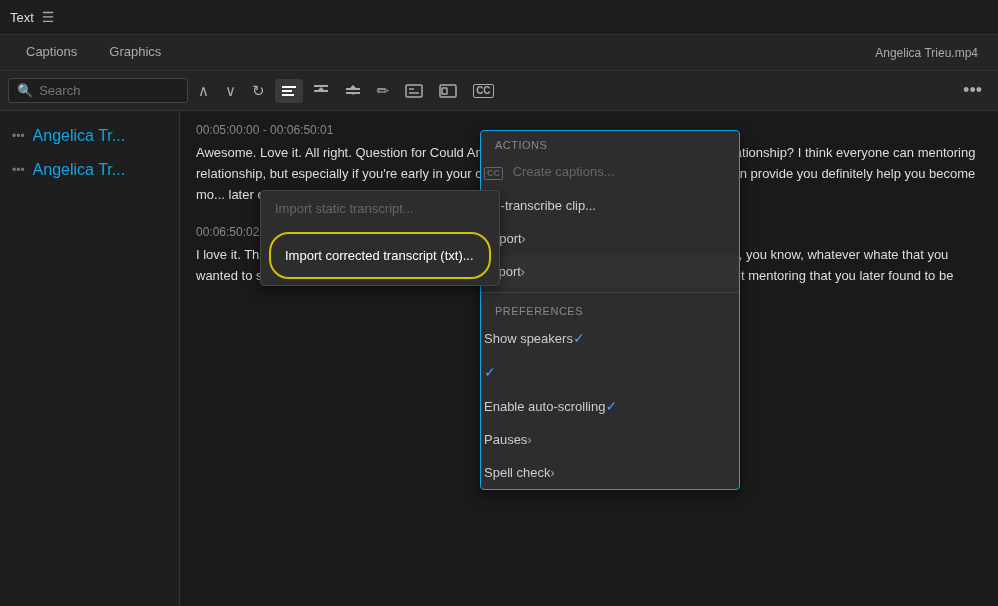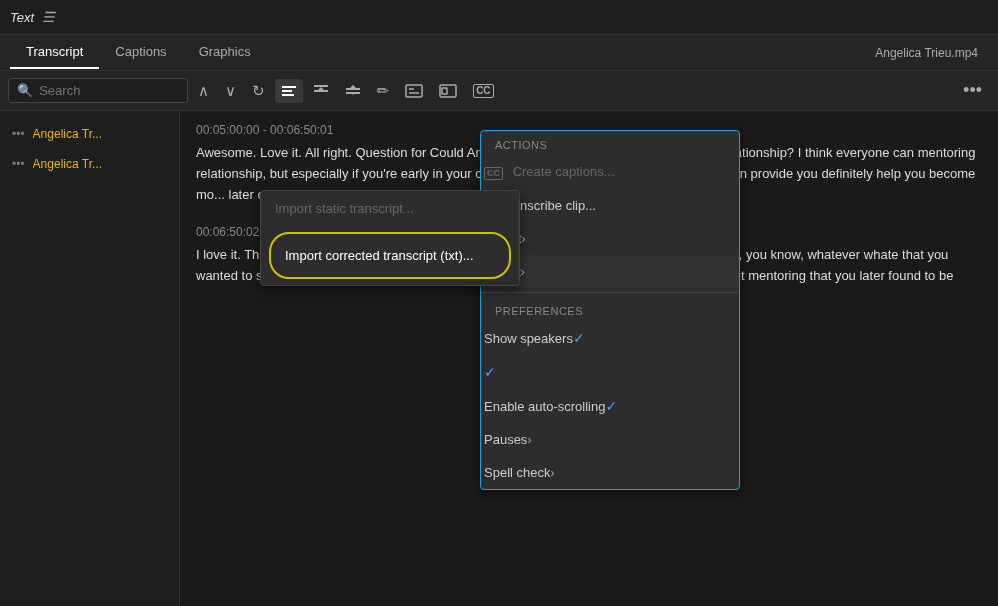--- a/index.html
+++ b/index.html
@@ -16,21 +16,20 @@
 
     
     #top-bar {
       background: #1e1e1e;
       border-bottom: 1px solid #333;
       height: 28px;
       display: flex;
       align-items: center;
       padding: 17px 10px;
       gap: 8px;
-      font-style: italic;
     }
 
     
     #tab-bar {
       background: #252525;
       border-bottom: 1px solid #333;
       height: 36px;
       display: flex;
       align-items: center;
       padding: 0 10px;
@@ -133,22 +132,22 @@
       display: flex;
       align-items: center;
       gap: 8px;
       cursor: pointer;
     }
     .sidebar-item-dots {
       color: #777;
       font-size: 12px;
     }
     .sidebar-item-name {
-      color: #eab308;
-      font-size: 12px;
+      color: #0ea5e9;
+      font-size: 16px;
       overflow: hidden;
       text-overflow: ellipsis;
       white-space: nowrap;
     }
 
     
     #transcript-area {
       flex: 1;
       overflow-y: auto;
       padding: 12px 16px;
@@ -177,21 +176,21 @@
     }
 
     
     #import-submenu {
       position: absolute;
       top: 60px;
       left: -220px;
       background: #2d2d2d;
       border: 1px solid #444;
       border-radius: 4px;
-      width: 260px;
+      width: 240px;
       z-index: 101;
       box-shadow: 0 4px 12px rgba(0,0,0,0.5);
     }
     .import-menu-item {
       padding: 10px 14px;
       color: #bbb;
       font-size: 13px;
       cursor: pointer;
     }
     .import-corrected-highlight {
@@ -265,21 +264,20 @@
 </head>
 <body>
 
 <div id="top-bar">
   <span style="color:#ddd;font-size:13px;font-weight:500;">Text</span>
   <span style="color:#aaa;font-size:14px;cursor:pointer;">☰</span>
 </div>
 
 <div id="tab-bar">
   <div id="tab-bar-left">
-    <div class="tab active">Transcript</div>
     <div class="tab">Captions</div>
     <div class="tab">Graphics</div>
   </div>
   <div id="file-label">Angelica Trieu.mp4</div>
 </div>
 
 <div id="toolbar">
   <div class="toolbar-search">
     <span style="color:#888;font-size:13px;">🔍</span>
     <input type="text" style="background: transparent; border: none; outline: none; color: #86efac; font-size: 13px; width: 130px;" placeholder="Search">

